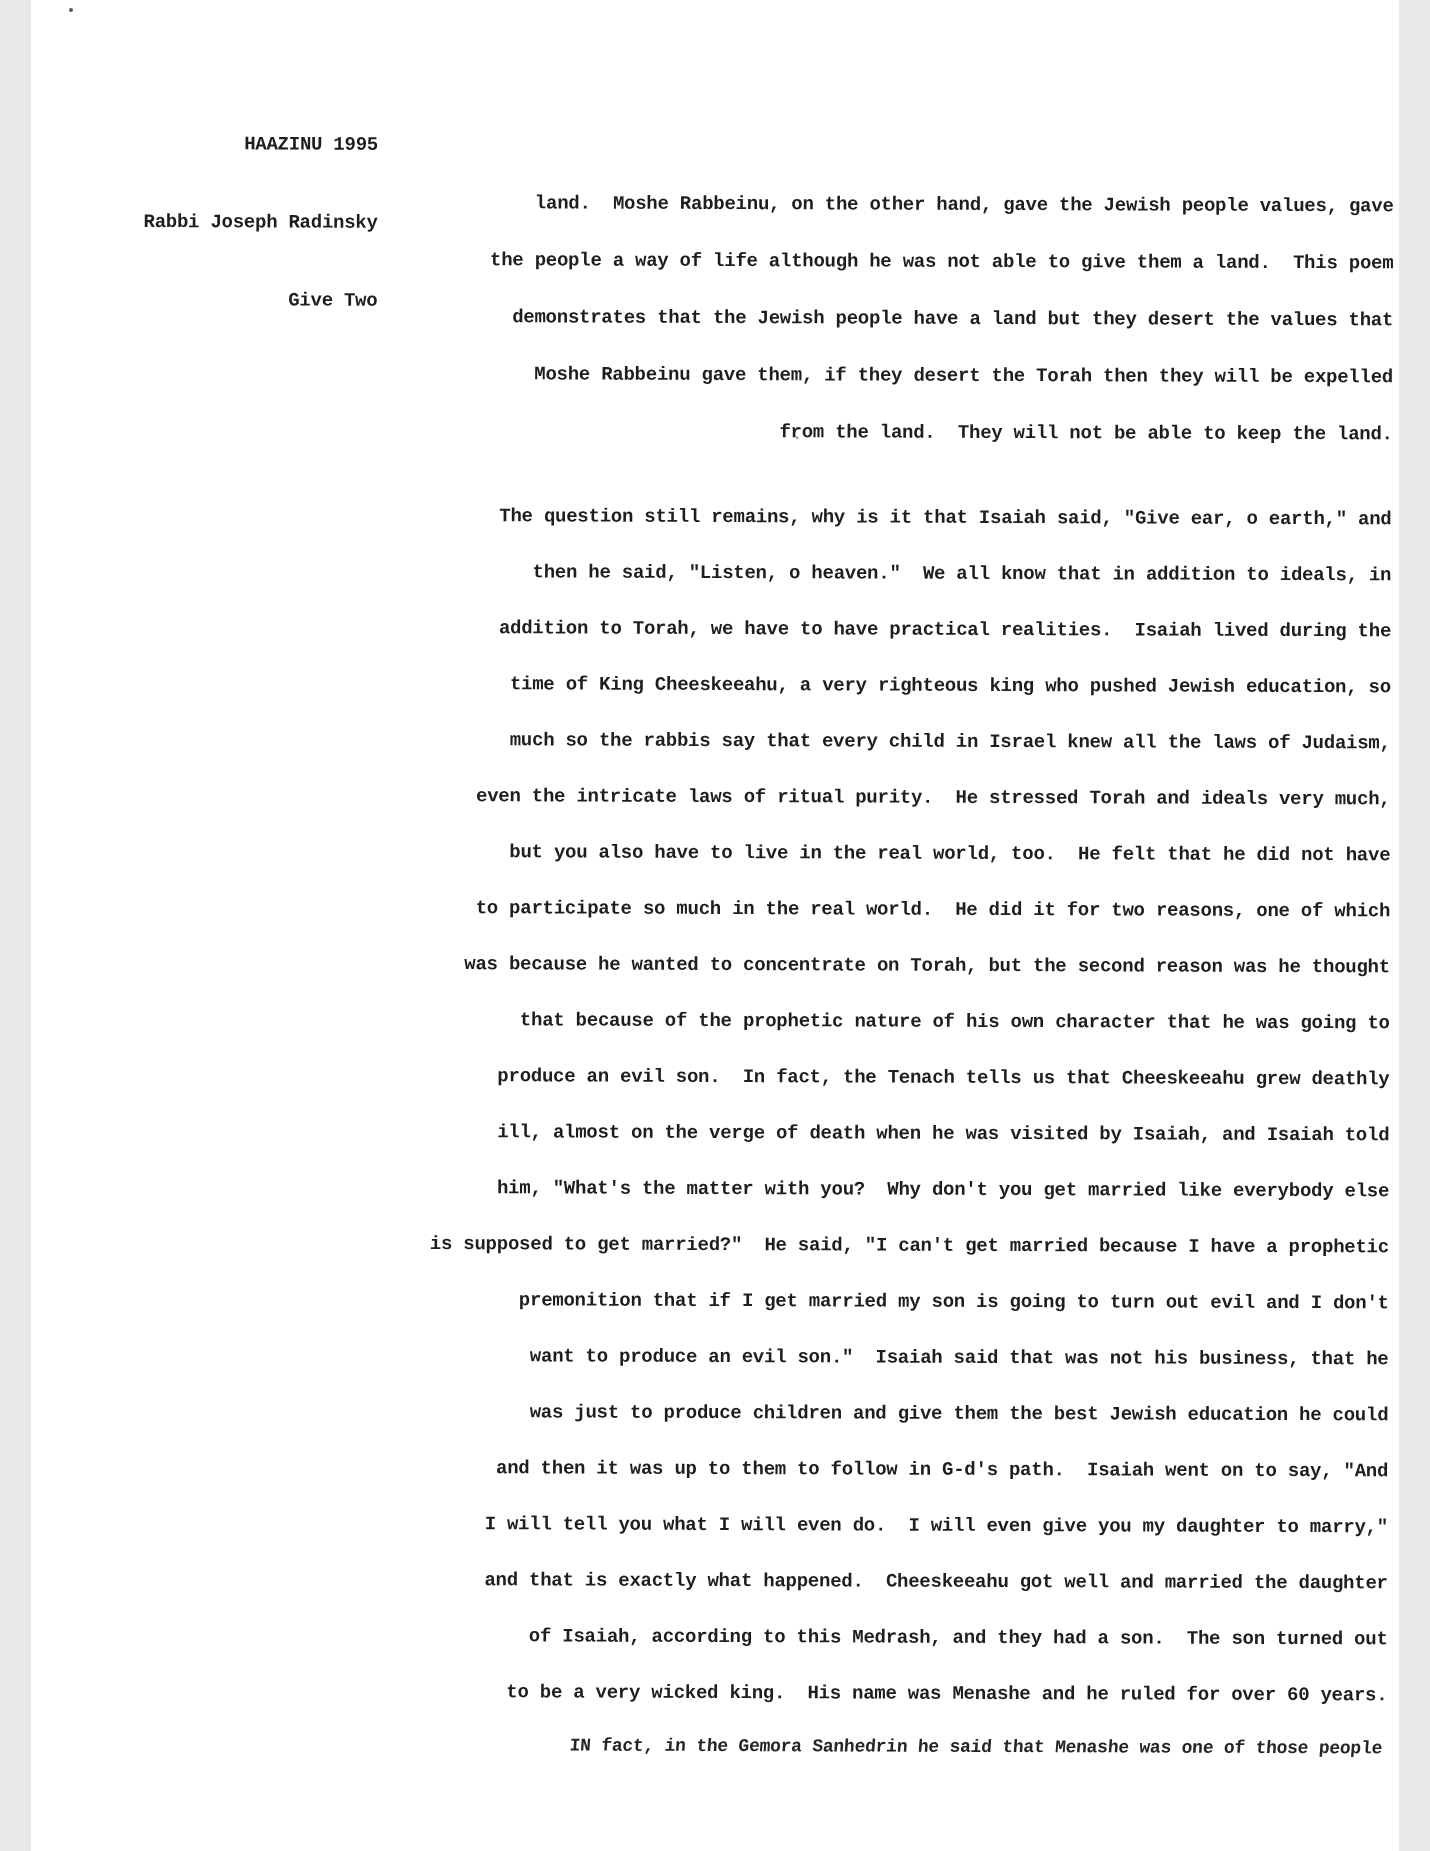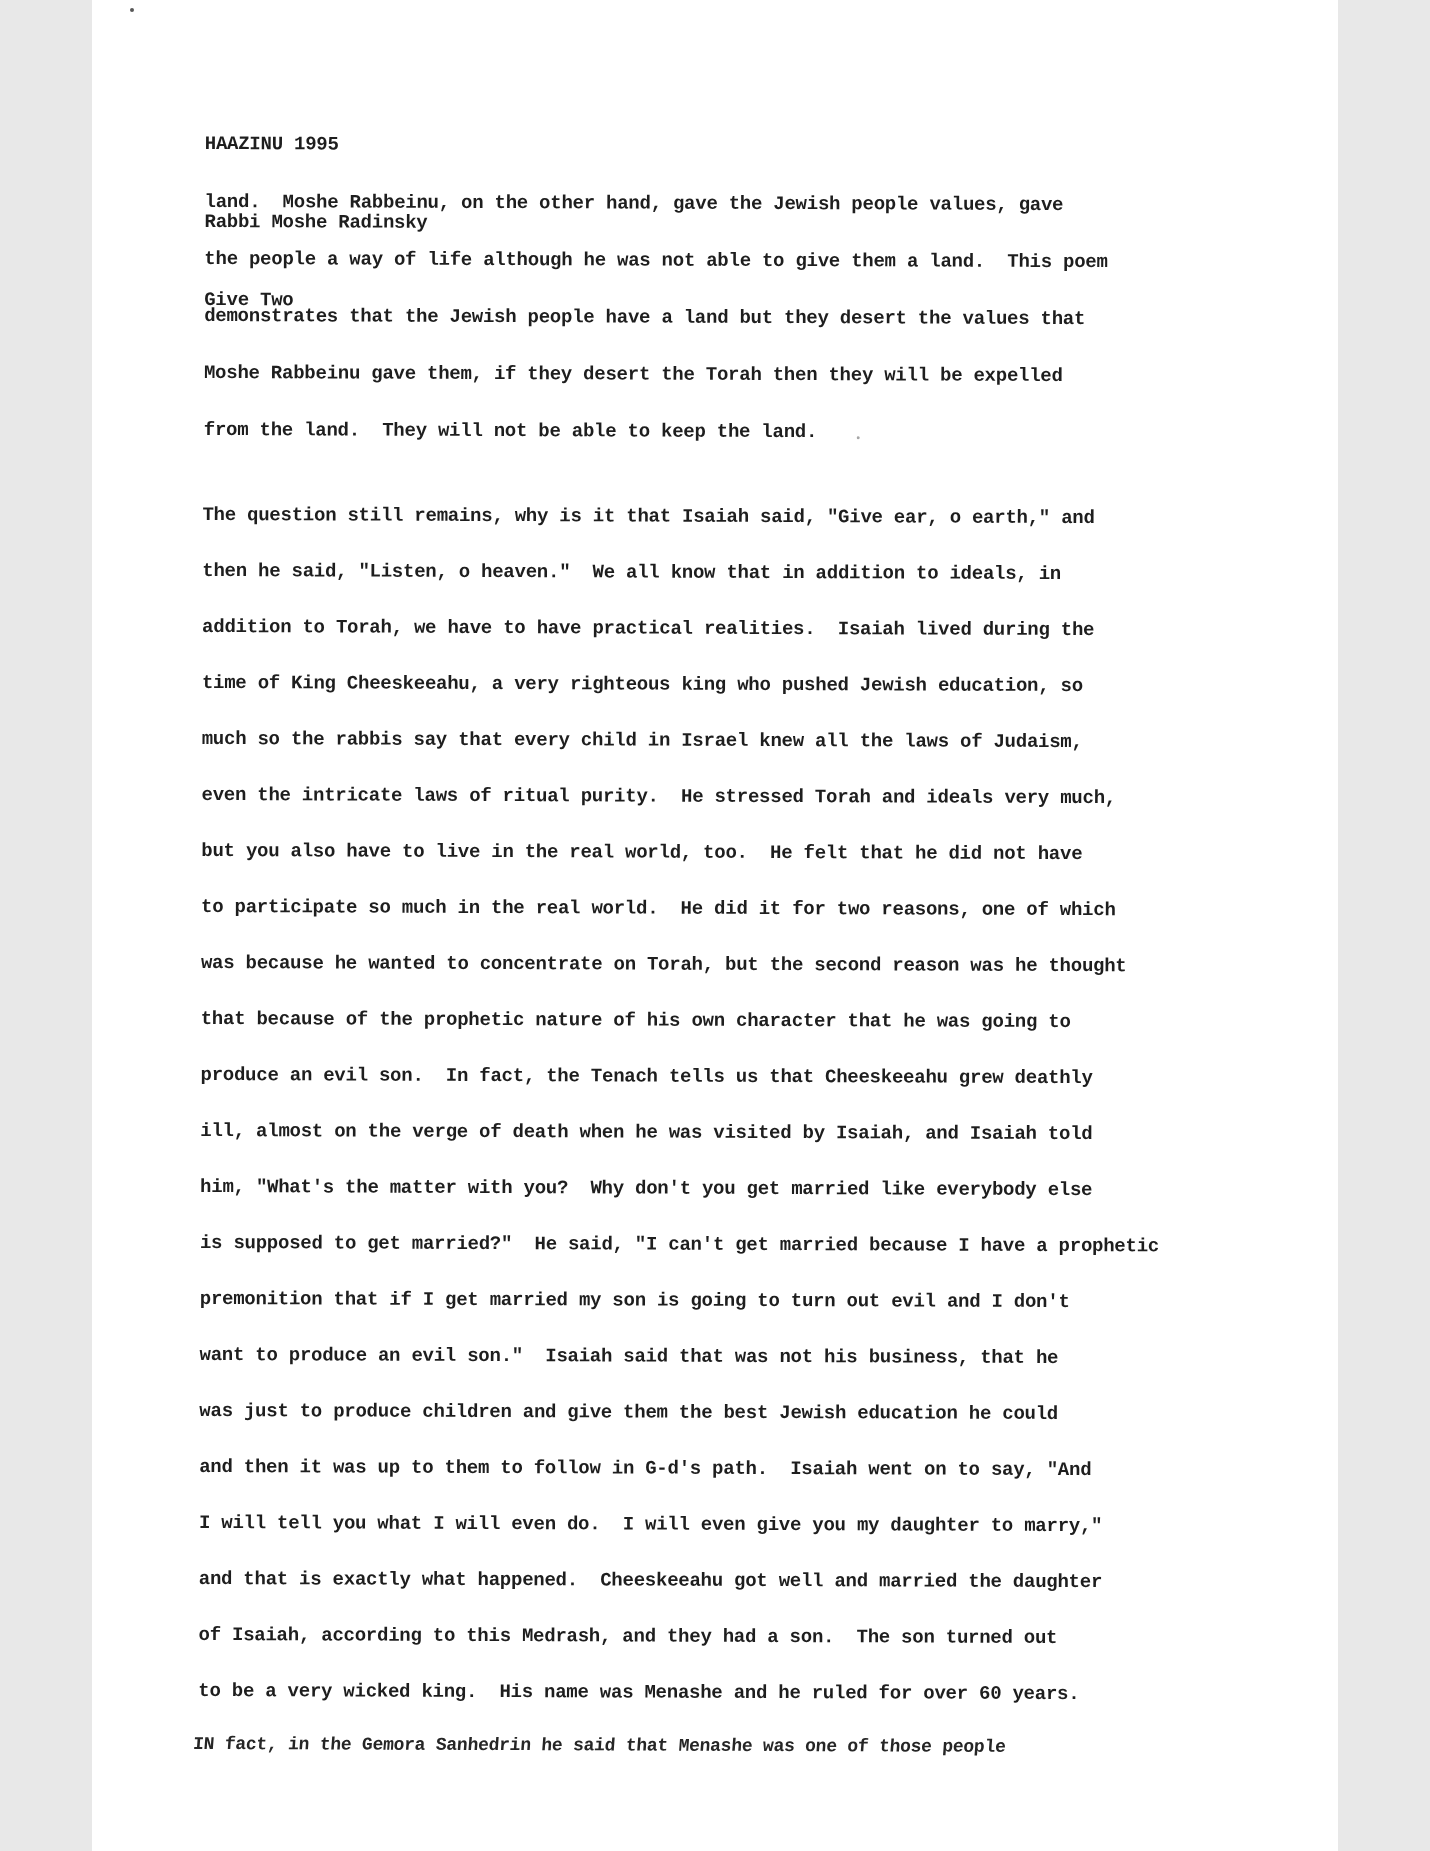--- a/index.html
+++ b/index.html
@@ -2,27 +2,28 @@
 <html><head>
 <meta charset="utf-8">
 <style>
   html, body {
     margin: 0;
     padding: 0;
     background: #e8e8e8;
   }
   .page {
     position: relative;
-    width: 1246px;
+    width: 1368px;
     height: 1851px;
     margin: 0 auto;
     background: #ffffff;
     overflow: hidden;
     font-family: "Liberation Mono", "DejaVu Sans Mono", monospace;
     color: #1e1e1e;
+    text-align: right;
   }
   
   .scan {
     position: absolute;
     left: 0; top: 0;
     width: 100%; height: 100%;
     transform: rotate(0.2deg);
     transform-origin: 113px 80px;
   }
   .doc-header {
@@ -84,21 +85,21 @@
   }
 </style>
 </head>
 <body>
 
 <div class="page">
   <div class="artifact dot-a"></div>
   <div class="scan">
     <header class="doc-header">
       <div>HAAZINU 1995</div>
-      <div>Rabbi Moshe Radinsky</div>
+      <div>Rabbi Joseph Radinsky</div>
       <div>Give Two</div>
     </header>
     <div class="para para-1">land.  Moshe Rabbeinu, on the other hand, gave the Jewish people values, gave
 the people a way of life although he was not able to give them a land.  This poem
 demonstrates that the Jewish people have a land but they desert the values that
 Moshe Rabbeinu gave them, if they desert the Torah then they will be expelled
 from the land.  They will not be able to keep the land.</div>
     <div class="para para-2">The question still remains, why is it that Isaiah said, "Give ear, o earth," and
 then he said, "Listen, o heaven."  We all know that in addition to ideals, in
 addition to Torah, we have to have practical realities.  Isaiah lived during the

